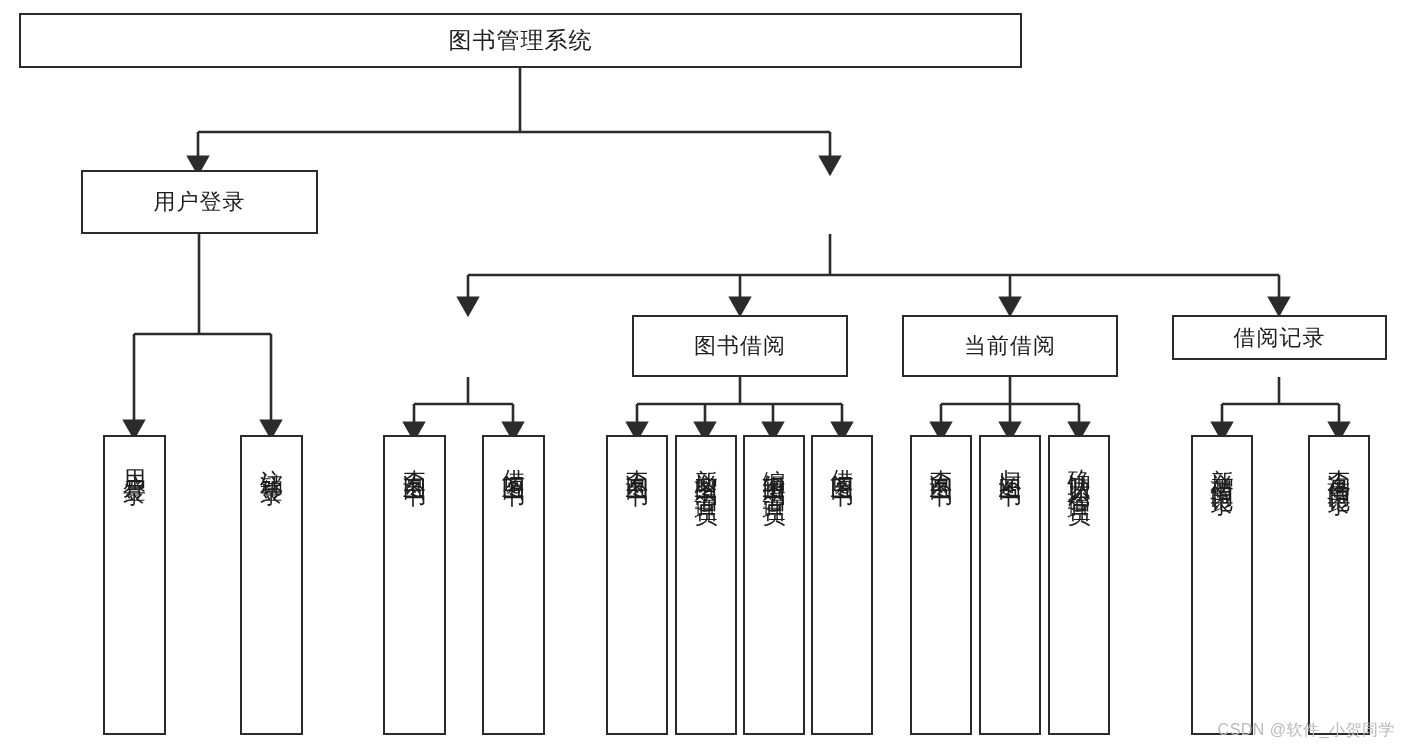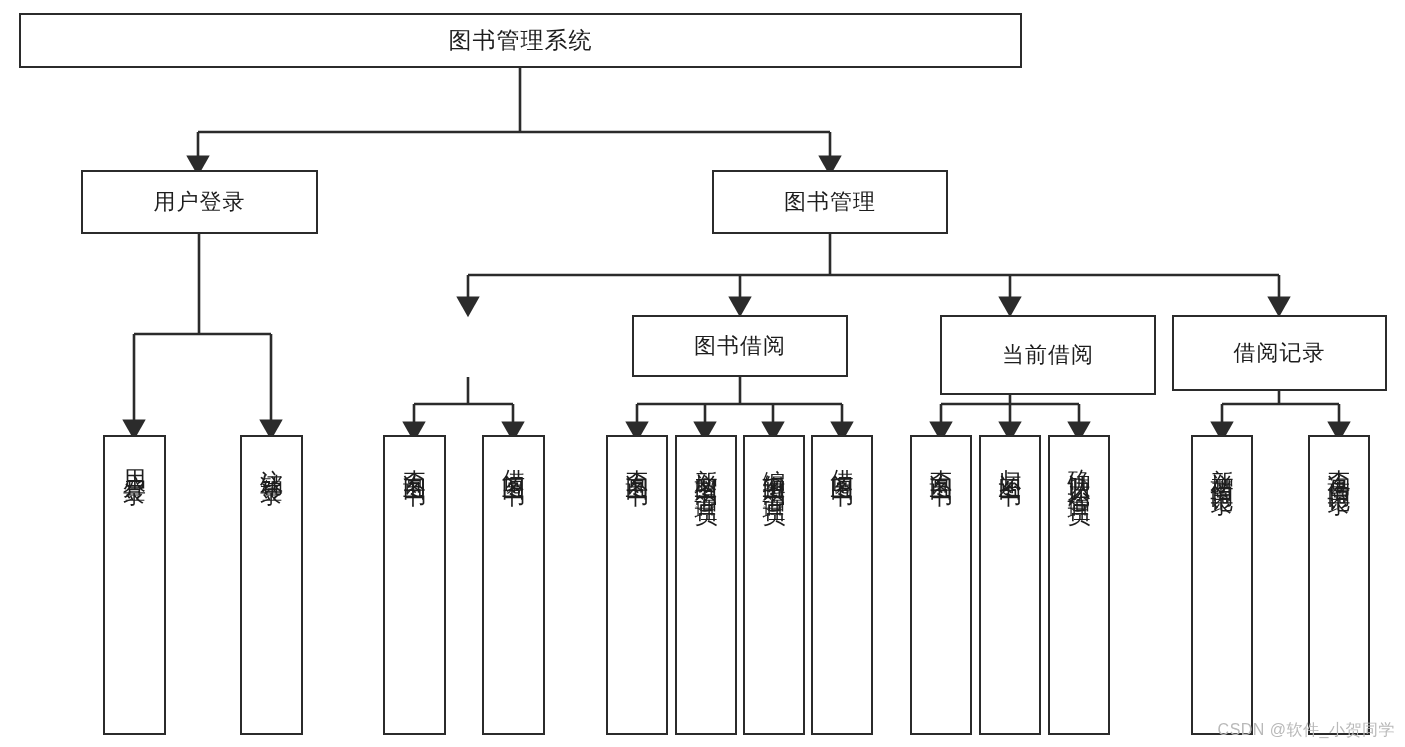--- a/index.html
+++ b/index.html
@@ -75,31 +75,28 @@
     </g>
   </svg>
 
   <div class="node root h-node" style="left:19px;top:13px;width:1003px;height:55px;">
     <span class="lbl">图书管理系统</span>
   </div>
 
   <div class="node h-node" style="left:81px;top:170px;width:237px;height:64px;">
     <span class="lbl">用户登录</span>
   </div>
-  <div class="node h-node" style="left:712px;top:170px;width:236px;height:64px;">
-    <span class="lbl">图书管理</span>
-  </div>
 
   <div class="node h-node" style="left:632px;top:315px;width:216px;height:62px;">
     <span class="lbl">图书借阅</span>
   </div>
-  <div class="node h-node" style="left:940px;top:315px;width:216px;height:80px;">
+  <div class="node h-node" style="left:902px;top:315px;width:216px;height:62px;">
     <span class="lbl">当前借阅</span>
   </div>
-  <div class="node h-node" style="left:1172px;top:315px;width:215px;height:76px;">
+  <div class="node h-node" style="left:1172px;top:315px;width:215px;height:45px;">
     <span class="lbl">借阅记录</span>
   </div>
 
   <div class="node leaf" style="left:103px;top:435px;width:63px;height:300px;">
     <span class="lbl">用户登录</span>
   </div>
   <div class="node leaf" style="left:240px;top:435px;width:63px;height:300px;">
     <span class="lbl">注销登录</span>
   </div>
 

